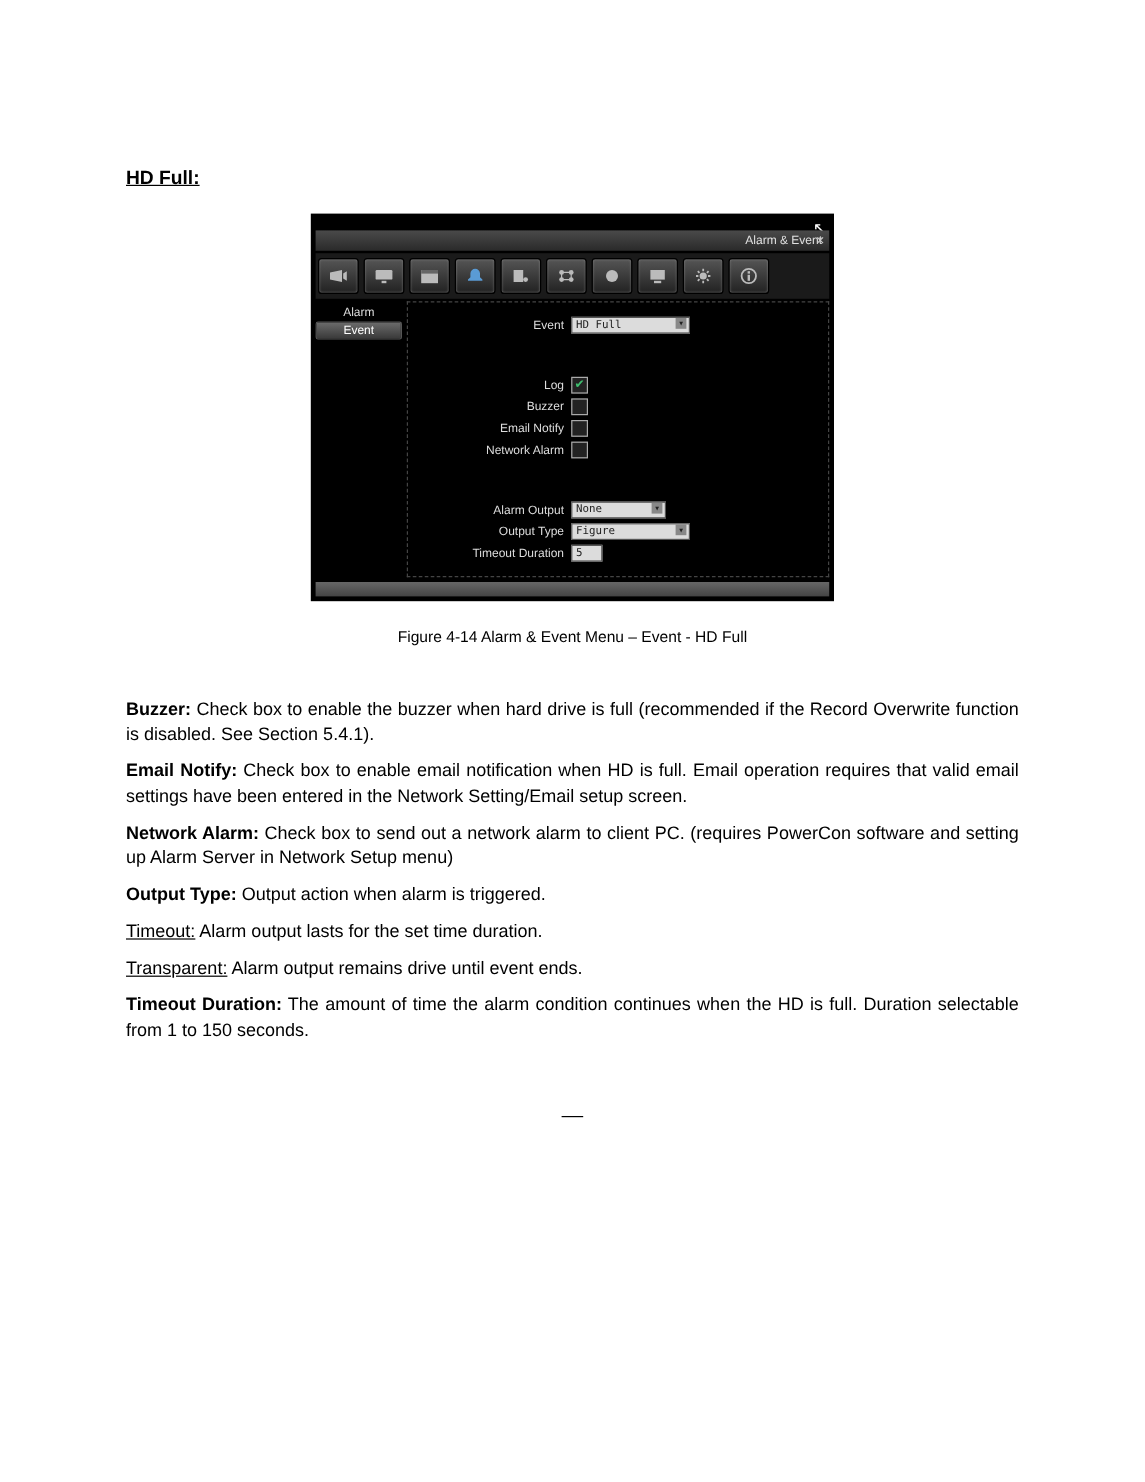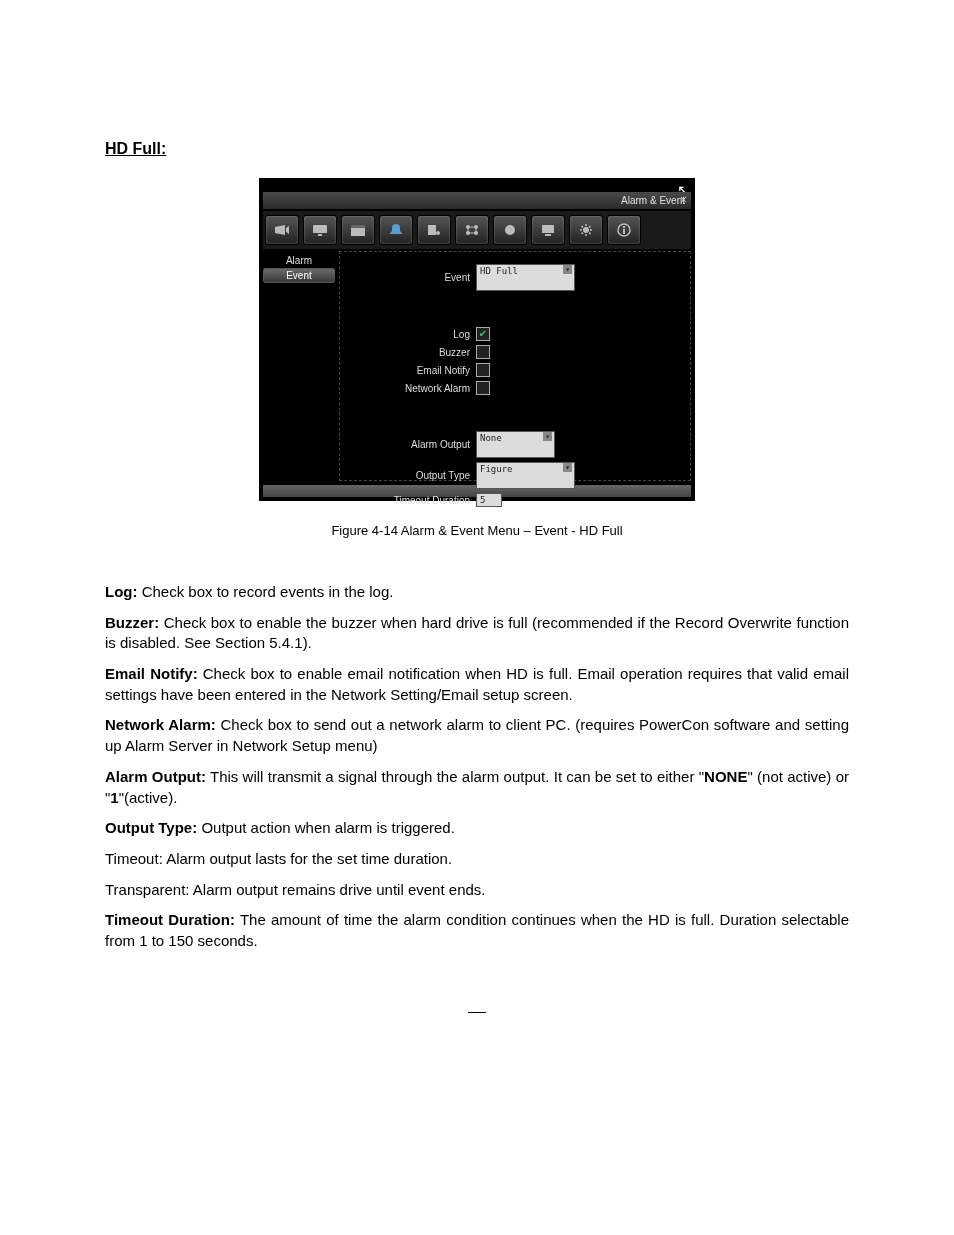--- a/index.html
+++ b/index.html
@@ -119,21 +119,21 @@
   }
   .dvr-row .ctrl {
     display: flex;
     align-items: center;
   }
   .dvr-select {
     background: #dcdcdc;
     color: #222;
     font-size: 9px;
     font-family: monospace;
-    padding: 1px 14px 14px 3px;
+    padding: 1px 14px 1px 3px;
     min-width: 60px;
     position: relative;
     border: 1px solid #555;
   }
   .dvr-select.wide { min-width: 80px; }
   .dvr-select::after {
     content: "▾";
     position: absolute;
     right: 2px; top: 0;
     font-size: 8px;
@@ -176,21 +176,21 @@
     margin: 22px 0 44px 0;
   }
 
   
   p.body {
     text-align: justify;
     margin: 10px 0;
     line-height: 1.38;
   }
   .bold { font-weight: bold; }
-  .ul { }
+  .ul { text-decoration: underline; }
   .indent { margin-left: 28px; }
   .footer-rule {
     width: 18px;
     border: none;
     border-top: 1px solid #000;
     margin: 60px auto 0 auto;
   }
 </style>
 </head>
 <body>
@@ -337,39 +337,33 @@
           </div>
         </div>
       </div>
 
       <div class="dvr-footer"></div>
     </div>
   </div>
 
   <div class="figure-caption">Figure 4-14   Alarm &amp; Event Menu – Event - HD Full</div>
 
-  <p class="body">
-    <span class="bold">Log:</span><span> Check box to record events in the log.</span>
-  </p>
 
   <p class="body">
     <span class="bold">Buzzer:</span><span> Check box to enable the buzzer when hard drive is full (recommended if the Record Overwrite function is disabled. See Section 5.4.1).</span>
   </p>
 
   <p class="body">
     <span class="bold">Email Notify:</span><span> Check box to enable email notification when HD is full.  Email operation requires that valid email settings have been entered in the Network Setting/Email setup screen.</span>
   </p>
 
   <p class="body">
     <span class="bold">Network Alarm:</span><span> Check box to send out a network alarm to client PC. (requires PowerCon software and setting up Alarm Server in Network Setup menu)</span>
   </p>
 
-  <p class="body">
-    <span class="bold">Alarm Output:</span><span> This will transmit a signal through the alarm output. It can be set to either "</span><span class="bold">NONE</span><span>" (not active) or "</span><span class="bold">1</span><span>"(active).</span>
-  </p>
 
   <p class="body">
     <span class="bold">Output Type:</span><span> Output action when alarm is triggered.</span>
   </p>
 
   <p class="body indent">
     <span class="ul">Timeout:</span><span> Alarm output lasts for the set time duration.</span>
   </p>
 
 

